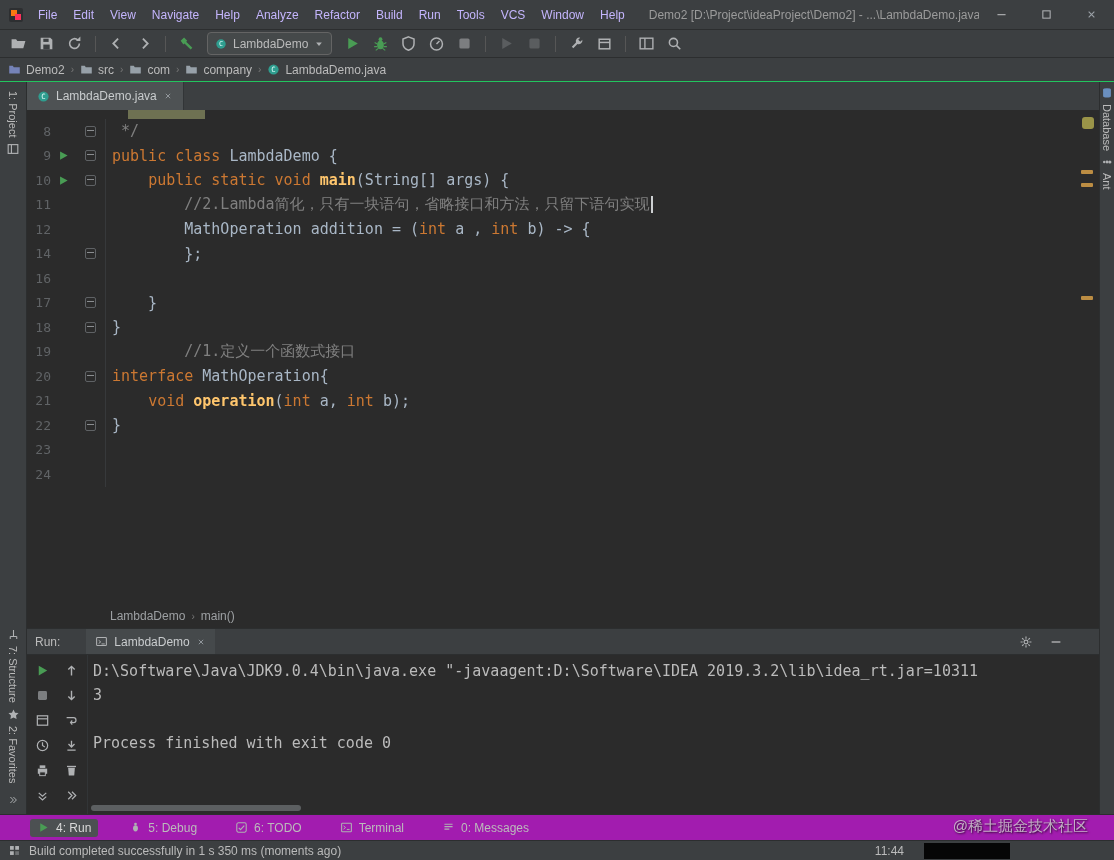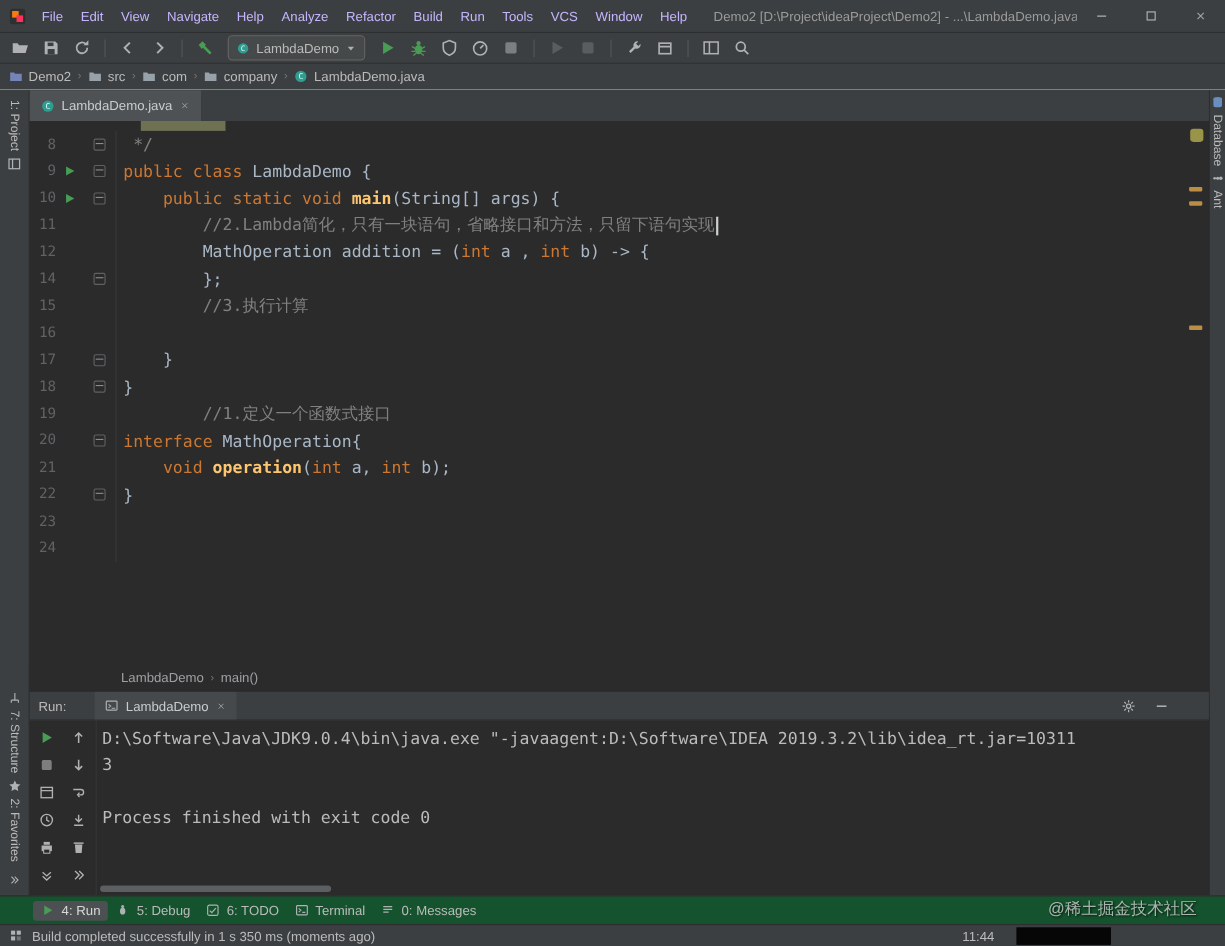--- a/index.html
+++ b/index.html
@@ -69,21 +69,21 @@
   #run-body{position:absolute;left:0;top:26px;right:0;bottom:0}
   #run-toolbars{position:absolute;left:0;top:0;bottom:0;width:60px;border-right:1px solid #323537}
   .rtb{position:absolute;top:8px;width:26px;display:flex;flex-direction:column;gap:10px;align-items:center}
   #rtb1{left:2px}
   #rtb2{left:31px}
   #console{position:absolute;left:66px;top:4px;right:4px;bottom:12px;font-family:"DejaVu Sans Mono",monospace;font-size:15px;color:#bbbbbb;white-space:pre;overflow:hidden}
   .console-line{height:24px;line-height:24px}
   #hscroll{position:absolute;left:64px;bottom:3px;width:210px;height:6px;background:#5c5f61;border-radius:3px}
 
   
-  #bottombar{position:absolute;left:0;right:0;bottom:20px;height:26px;background:#14532d;border-top:1px solid #2c2e2f;display:flex;align-items:center;padding-left:30px;box-sizing:border-box}
+  #bottombar{position:absolute;left:0;right:0;bottom:20px;height:26px;background:#a21caf;border-top:1px solid #2c2e2f;display:flex;align-items:center;padding-left:30px;gap:24px;box-sizing:border-box}
   .tool-btn{display:flex;align-items:center;gap:6px;color:#bbbbbb;padding:2px 7px;border-radius:3px;white-space:nowrap}
   .tool-btn.active{background:#4c5052;color:#d8d8d8}
   #watermark{position:absolute;right:26px;bottom:24px;font-size:15px;color:rgba(215,215,215,.78);text-shadow:1px 1px 2px rgba(0,0,0,.75);z-index:6}
 
   
   #statusbar{position:absolute;left:0;right:0;bottom:0;height:20px;background:#3c3f41;border-top:1px solid #2c2e2f;display:flex;align-items:center;padding:0 8px;gap:8px;box-sizing:border-box}
   #status-right{position:absolute;right:104px;top:0;height:100%;display:flex;align-items:center;gap:20px}
   #redacted{width:86px;height:16px;background:#060606}
 </style>
 </head>
@@ -473,28 +473,20 @@
         </div>
         <div class="erow">
           <div class="gutter">
             <span class="ln">14</span>
             <span class="runcol"></span>
             <span class="foldcol">
               <span class="fold-box"></span>
             </span>
           </div>
           <span class="codecell"><span class="tk-def">        };</span></span>
-        </div>
-        <div class="erow">
-          <div class="gutter">
-            <span class="ln">15</span>
-            <span class="runcol"></span>
-            <span class="foldcol"></span>
-          </div>
-          <span class="codecell"><span class="tk-def">        </span><span class="tk-com">//3.执行计算</span></span>
         </div>
         <div class="erow">
           <div class="gutter">
             <span class="ln">16</span>
             <span class="runcol"></span>
             <span class="foldcol"></span>
           </div>
         </div>
         <div class="erow">
           <div class="gutter">

